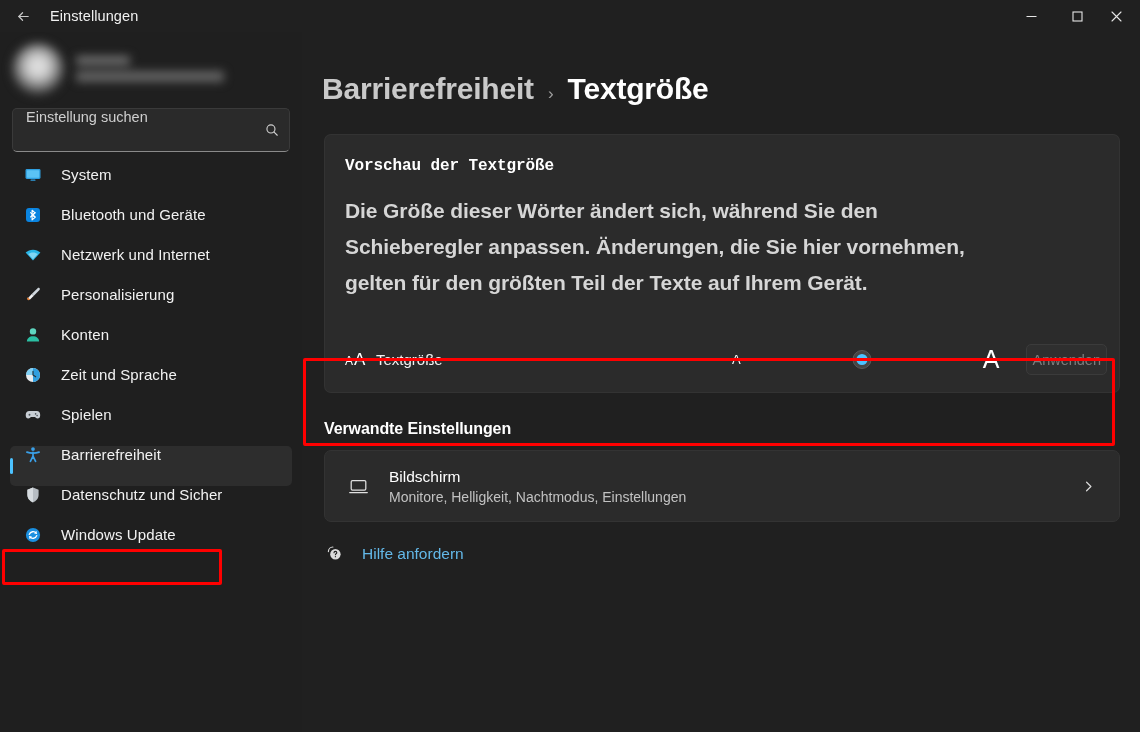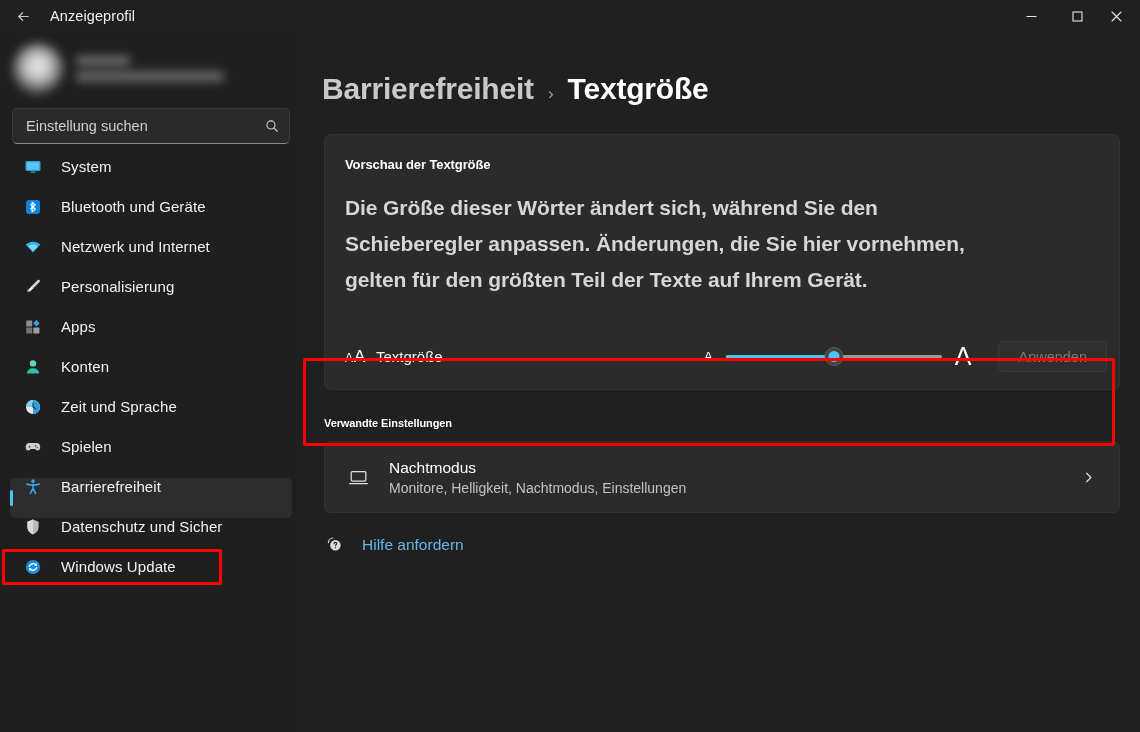--- a/index.html
+++ b/index.html
@@ -107,27 +107,26 @@
     filter: blur(5px);
     flex: 0 0 52px;
   }
   .profile-text { display: flex; flex-direction: column; gap: 6px; filter: blur(5px); }
   .profile-line1 { width: 54px; height: 9px; border-radius: 3px; background: #6f6f6f; }
   .profile-line2 { width: 148px; height: 11px; border-radius: 3px; background: #636363; }
 
   .search-box {
     position: relative;
     margin: 0 12px 14px 12px;
-    height: 36px;
+    height: 44px;
     background: #2a2a2a;
     border: 1px solid #3a3a3a;
     border-bottom: 1px solid #8a8a8a;
     border-radius: 5px;
     display: flex;
-    align-items: center;
     padding: 0 10px 0 13px;
   }
   .search-placeholder {
     flex: 1 1 auto;
     font-size: 14.5px;
     color: #cfcfcf;
     white-space: nowrap;
     overflow: hidden;
   }
   .search-icon { color: #cfcfcf; display: flex; align-items: center; }
@@ -217,25 +216,26 @@
 
   .card {
     background: #2b2b2b;
     border: 1px solid #333333;
     border-radius: 7px;
     margin: 0 20px 0 22px;
   }
 
   .preview-card { padding: 22px 24px 26px 20px; border-radius: 7px 7px 0 0; border-bottom: none; }
   .preview-title {
-    font-size: 13px;
+    font-size: 16px;
     font-weight: 600;
     color: #ffffff;
     margin-bottom: 18px;
     letter-spacing: -.1px;
+    font-family: Liberation Mono, monospace;
   }
   .preview-text {
     font-size: 21px;
     line-height: 36px;
     color: #d6d6d6;
     max-width: 660px;
     letter-spacing: -.1px;
     font-weight: bold;
   }
 
@@ -313,21 +313,21 @@
     content: "";
     width: 11px;
     height: 11px;
     border-radius: 50%;
     background: #4cc2ff;
   }
 
   .apply-btn {
     margin-left: 14px;
     height: 31px;
-    padding: 0 19px;
+    padding: 0 5px;
     background: #2f2f2f;
     border: 1px solid #3b3b3b;
     border-radius: 5px;
     color: #7d7d7d;
     font-size: 14.5px;
     font-family: "Liberation Sans", sans-serif;
     display: flex;
     align-items: center;
   }
 
@@ -337,21 +337,21 @@
     left: 1px;
     top: 326px;
     width: 812px;
     height: 88px;
     border: 3px solid #ff0000;
     border-radius: 2px;
     pointer-events: none;
   }
 
   .section-title {
-    font-size: 11px;
+    font-size: 16px;
     font-weight: 600;
     color: #ffffff;
     margin: 27px 0 12px 22px;
     letter-spacing: -.1px;
   }
 
   .link-card {
     display: flex;
     align-items: center;
     gap: 20px;
@@ -381,21 +381,21 @@
 
 <div class="window">
 
   <div class="titlebar">
     <div class="back-btn">
       <svg viewBox="0 0 16 16" fill="none" stroke="currentColor" stroke-width="1.3" stroke-linecap="round" stroke-linejoin="round">
         <path d="M13 8H3"></path>
           <path d="M7 4L3 8l4 4"></path>
       </svg>
     </div>
-    <div class="app-title">Anzeigeprofil</div>
+    <div class="app-title">Einstellungen</div>
 
     <div class="caption-buttons">
       <div class="cap-btn">
         <svg width="11" height="11" viewBox="0 0 11 11">
           <rect x="0.5" y="5" width="10" height="1" fill="currentColor"></rect>
         </svg>
       </div>
       <div class="cap-btn">
         <svg width="11" height="11" viewBox="0 0 11 11" fill="none" stroke="currentColor" stroke-width="1.1">
           <rect x="1" y="1" width="9" height="9"></rect>
@@ -473,32 +473,20 @@
           <span class="nav-ico">
             <svg width="18" height="18" viewBox="0 0 18 18">
               <path d="M15.4 2.1c.6.6.6 1.3.1 1.8L9.6 9.9 7.7 8 13.6 2.2c.5-.5 1.2-.5 1.8-.1z" fill="#cfd6dd"></path>
               <path d="M7.7 8l1.9 1.9-3.3 3.3-2.4.6.6-2.4L7.7 8z" fill="#f0f2f4"></path>
               <path d="M3.9 11.4l2.4 2.4-2.1.5-1.3-1.3.5-1.6z" fill="#e8833a"></path>
             </svg>
           </span>
           <span class="nav-label">Personalisierung</span>
         </div>
 
-        <div class="nav-item">
-
-          <span class="nav-ico">
-            <svg width="18" height="18" viewBox="0 0 18 18">
-              <rect x="2.2" y="2.6" width="6" height="6" rx="0.6" fill="#8a8f94"></rect>
-              <rect x="2.2" y="9.6" width="6" height="6" rx="0.6" fill="#6e7479"></rect>
-              <rect x="9.4" y="9.6" width="6" height="6" rx="0.6" fill="#9aa0a6"></rect>
-              <path d="M12.4 1.9l3.3 3.3-3.3 3.3L9.1 5.2z" fill="#3aa0e8"></path>
-            </svg>
-          </span>
-          <span class="nav-label">Apps</span>
-        </div>
 
         <div class="nav-item">
 
           <span class="nav-ico">
             <svg width="18" height="18" viewBox="0 0 18 18">
               <circle cx="9" cy="5.4" r="3.2" fill="#5fd6c0"></circle>
               <path d="M2.9 15.4c0-3.2 2.7-5.2 6.1-5.2s6.1 2 6.1 5.2H2.9z" fill="#2bbfa3"></path>
             </svg>
           </span>
           <span class="nav-label">Konten</span>
@@ -608,21 +596,21 @@
       <div class="section-title">Verwandte Einstellungen</div>
 
       <div class="link-card">
         <span class="link-card-ico">
           <svg width="21" height="21" viewBox="0 0 21 21" fill="none" stroke="currentColor" stroke-width="1.25">
             <rect x="3.2" y="4.5" width="14.6" height="9.6" rx="1.3"></rect>
             <path d="M1.7 16.6h17.6" stroke-linecap="round"></path>
           </svg>
         </span>
         <span class="link-card-texts">
-          <span class="link-card-title">Nachtmodus</span>
+          <span class="link-card-title">Bildschirm</span>
           <span class="link-card-sub">Monitore, Helligkeit, Nachtmodus, Einstellungen</span>
         </span>
         <span class="link-card-chev">
           <svg width="13" height="13" viewBox="0 0 13 13" fill="none" stroke="currentColor" stroke-width="1.25" stroke-linecap="round" stroke-linejoin="round">
             <path d="M4.6 2.2l4.3 4.3-4.3 4.3"></path>
           </svg>
         </span>
       </div>
 
       <div class="help-links">

